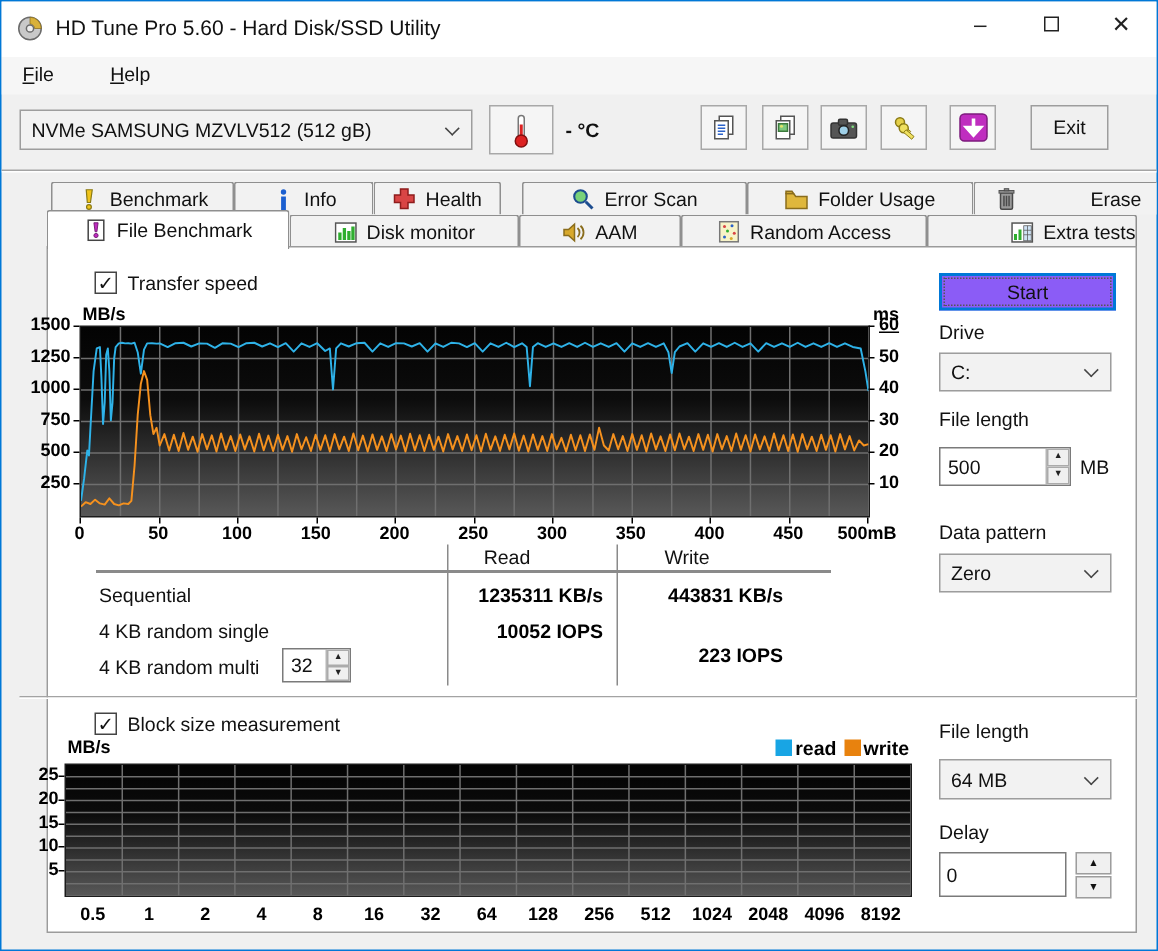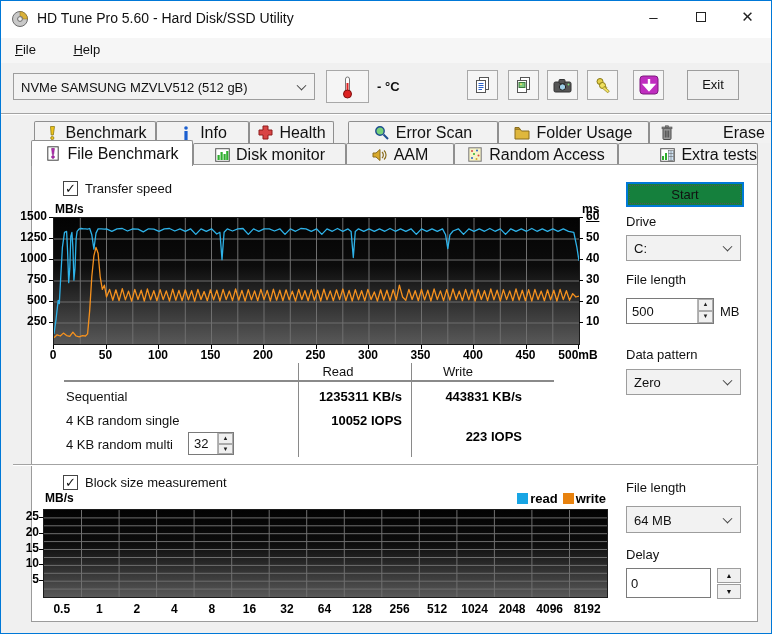--- a/index.html
+++ b/index.html
@@ -19,21 +19,21 @@
   .menu-item{display:inline-block;padding:4px 10px;font-size:13px;color:#111;}
   .menu-item::first-letter{text-decoration:underline;}
   
   .combo{position:absolute;background:#f2f2f2;border:1px solid #9d9d9d;font-size:13px;color:#111;}
   .combo .val{position:absolute;left:7px;top:50%;transform:translateY(-50%);white-space:nowrap;}
   .combo .chev{position:absolute;right:9px;top:50%;width:7px;height:7px;border-right:1px solid #444;border-bottom:1px solid #444;transform:translateY(-70%) rotate(45deg);}
   .tbtn{position:absolute;width:31px;height:30px;background:#f5f5f5;border:1px solid #a8a8a8;display:flex;align-items:center;justify-content:center;}
   .push{position:absolute;background:#f0f0f0;border:1px solid #9d9d9d;font-size:13px;color:#111;text-align:center;}
   .groove{position:absolute;height:2px;border-top:1px solid #a3a3a3;border-bottom:1px solid #ffffff;}
   
-  .tab{position:absolute;height:22px;background:#f2f2f2;border:1px solid #8f8f8f;border-bottom:none;border-radius:2px 2px 0 0;display:flex;align-items:center;justify-content:center;gap:6px;font-size:16px;color:#111;}
+  .tab{position:absolute;height:22px;background:#f2f2f2;border:1px solid #8f8f8f;border-bottom:none;border-radius:2px 2px 0 0;display:flex;align-items:center;justify-content:center;gap:6px;font-size:13px;color:#111;}
   .tab.active{background:#ffffff;z-index:6;height:26px;}
   .tabicon{width:16px;height:16px;display:inline-flex;align-items:center;justify-content:center;flex:0 0 16px;}
   .page{position:absolute;left:30px;top:163px;width:727px;height:458px;background:#ffffff;border:1px solid #9b9b9b;z-index:1;}
   
   .checkbox{position:absolute;width:15px;height:15px;background:#fff;border:1px solid #444;color:#111;font-size:13px;line-height:13px;text-align:center;}
   .cblabel{position:absolute;font-size:13px;color:#111;}
   
   .plot{position:absolute;border:1px solid #1c1c1c;background:linear-gradient(180deg,#030303 0%,#0c0c0c 38%,#585858 100%);}
   .plot svg{display:block;}
   .axlab{position:absolute;font-size:12px;font-weight:bold;color:#000;}
@@ -50,21 +50,21 @@
   .hline{position:absolute;height:2px;background:#8a8a8a;}
   
   .spinbox{position:absolute;background:#fff;border:1px solid #7a7a7a;}
   .spinbox input{position:absolute;left:2px;top:1px;right:17px;bottom:1px;width:calc(100% - 20px);border:none;outline:none;font-size:13px;color:#111;padding:0 0 0 3px;background:transparent;}
   .spincol{position:absolute;right:0;top:0;bottom:0;width:16px;border-left:1px solid #b5b5b5;display:flex;flex-direction:column;}
   .spincol div{flex:1;background:#f0f0f0;border:1px solid #ababab;font-size:6px;line-height:8px;text-align:center;color:#222;}
   .sidelabel{position:absolute;font-size:13px;color:#111;}
   .freeinput{position:absolute;background:#fff;border:1px solid #7a7a7a;}
   .freeinput input{width:100%;height:100%;border:none;outline:none;font-size:13px;padding:0 4px;background:transparent;color:#111;}
   .minispin{position:absolute;width:24px;height:15px;background:#f0f0f0;border:1px solid #9d9d9d;font-size:7px;line-height:13px;text-align:center;color:#111;}
-  .startbtn{position:absolute;left:625px;top:181px;width:118px;height:25px;background:#15803d;border:2px solid #0078d7;font-size:13px;color:#111;text-align:center;line-height:21px;outline:1px dotted #555;outline-offset:-4px;}
+  .startbtn{position:absolute;left:625px;top:181px;width:118px;height:25px;background:#8b5cf6;border:2px solid #0078d7;font-size:13px;color:#111;text-align:center;line-height:21px;outline:1px dotted #555;outline-offset:-4px;}
 </style>
 </head>
 <body>
 
 <div id="win">
 
   <div class="titlebar">
     <span class="app-icon">
       <svg width="18" height="18" viewBox="0 0 18 18">
         <circle cx="9" cy="9" r="7.5" fill="#c9c9c9" stroke="#6b6b6b"></circle>

